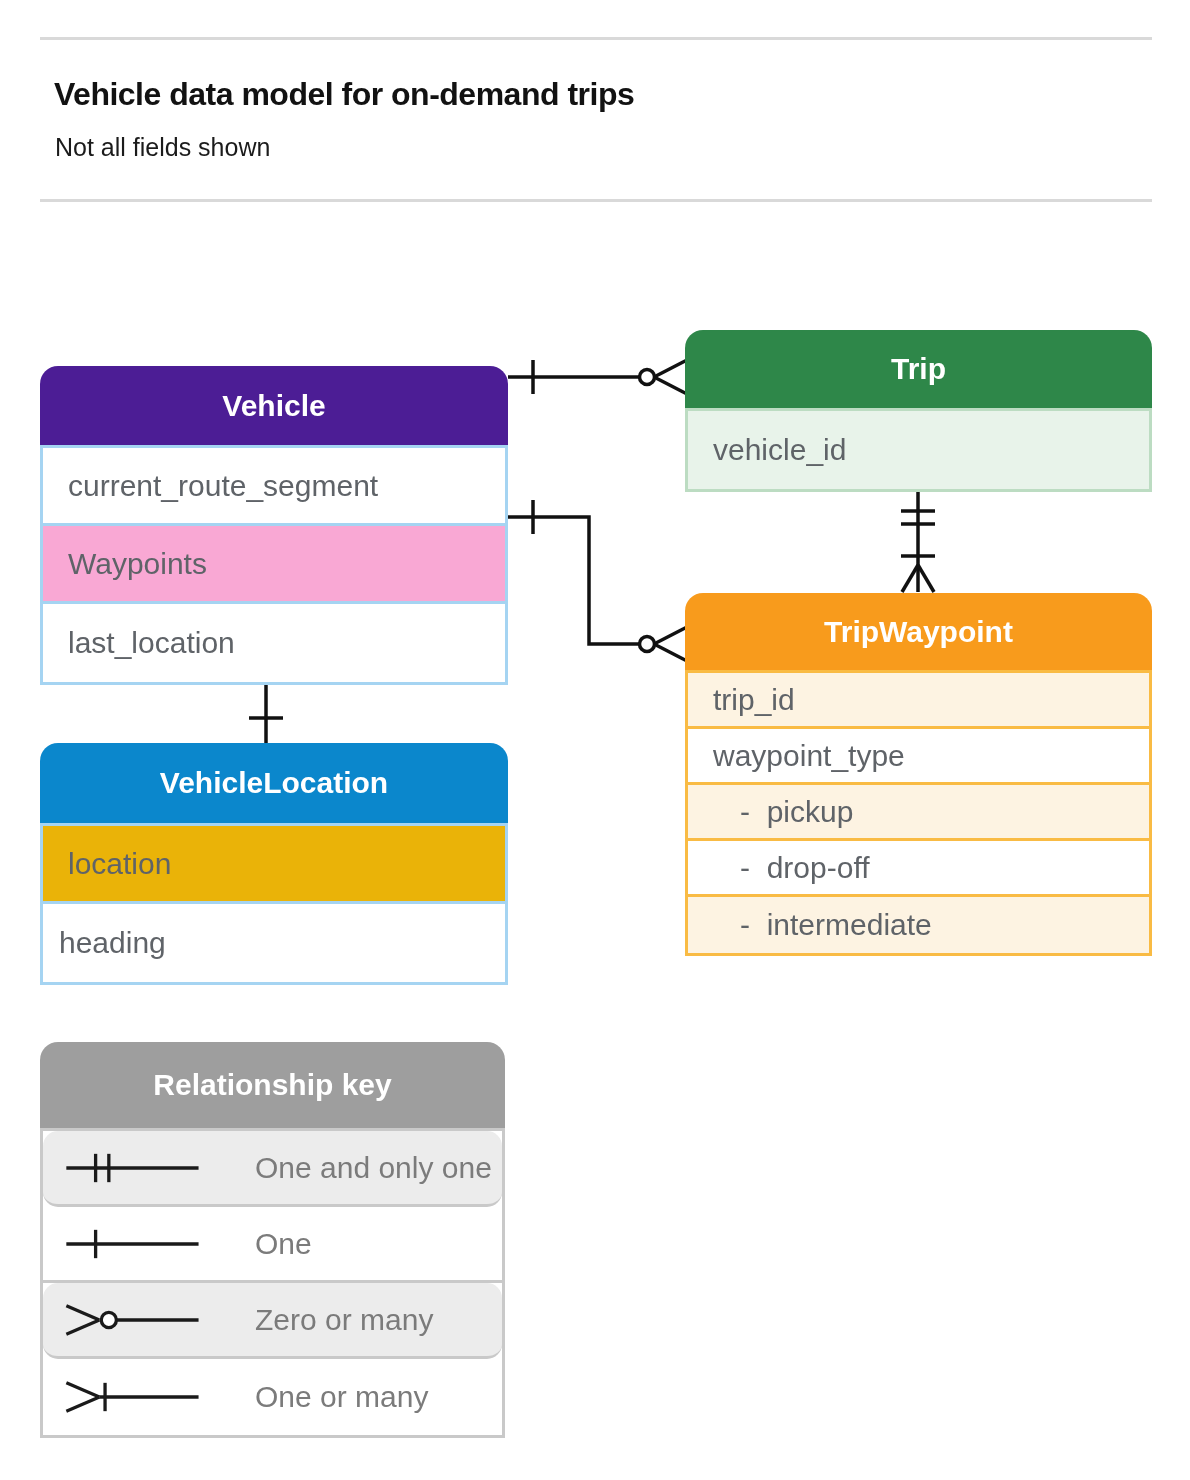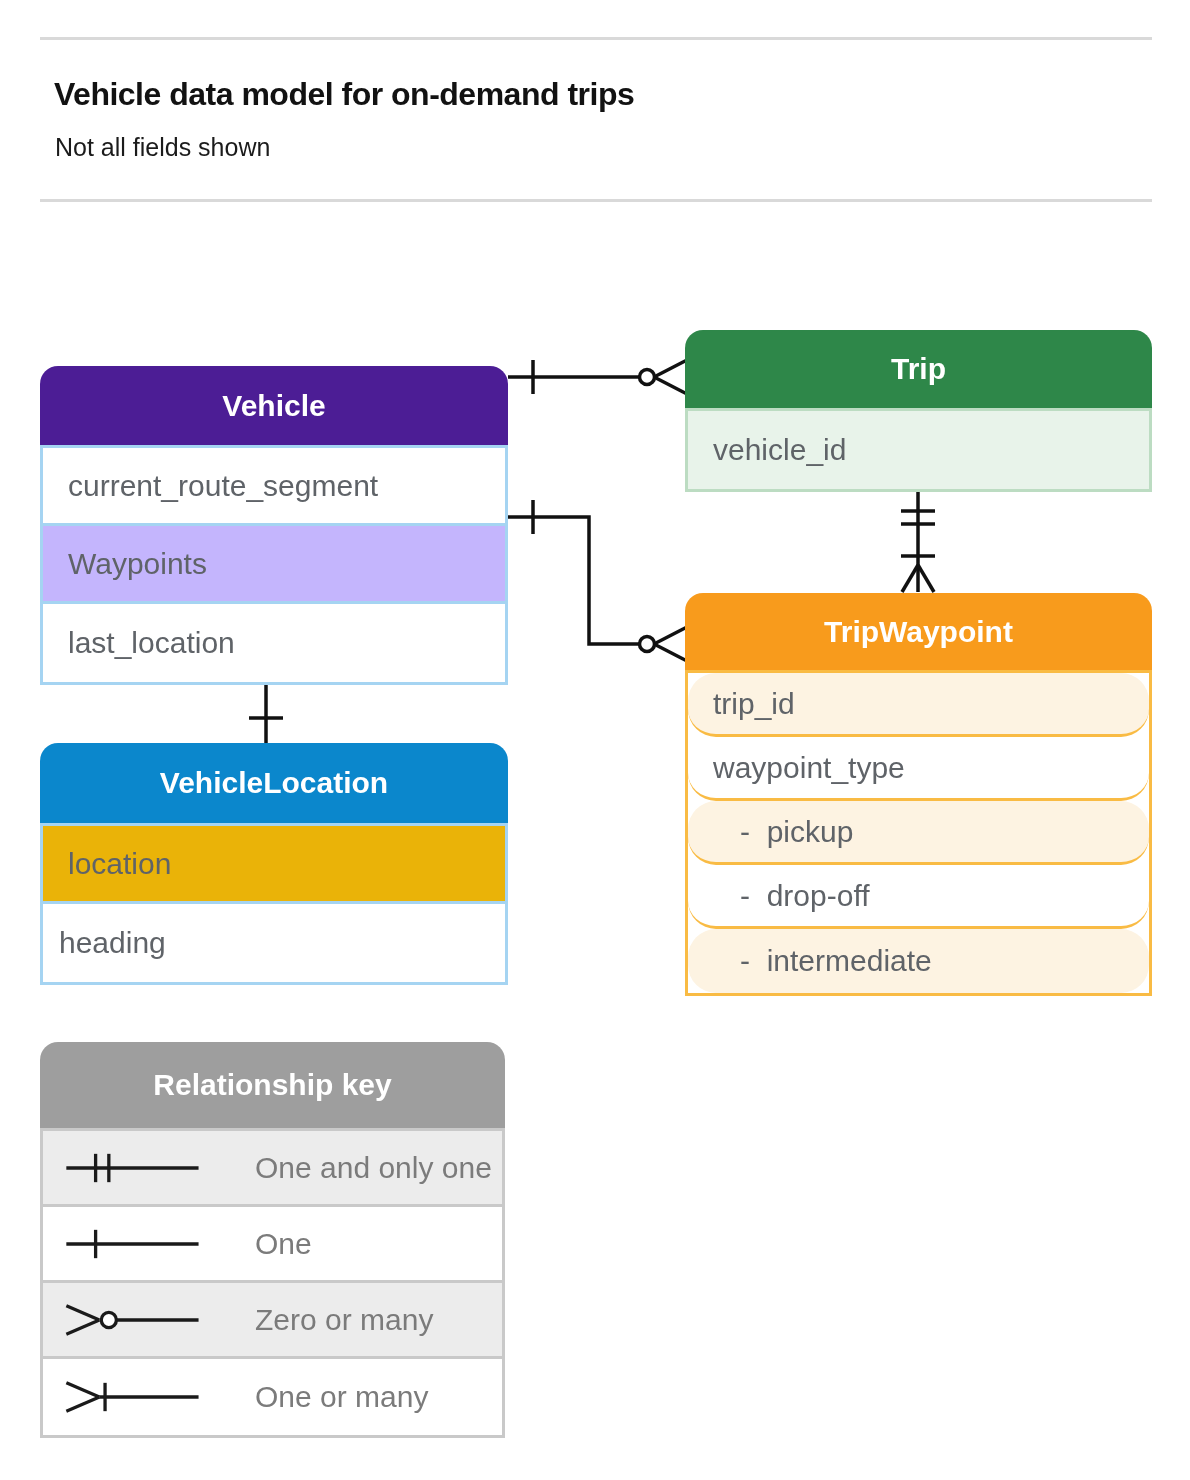--- a/index.html
+++ b/index.html
@@ -86,57 +86,57 @@
     background: #ffffff;
   }
   .row.enum { padding-left: 52px; }
 
   
   .vehicle { left: 40px; top: 318px; width: 468px; }
   .vehicle .entity-header { height: 79px; background: #4c1d95; margin-top: 48px; }
   .vehicle .entity-body { border: 3px solid #a5d4f2; }
   .vehicle .row { height: 78px; border-bottom: 3px solid #a5d4f2; }
   .vehicle .row:last-child { border-bottom: none; }
-  .vehicle .row.tint { background: #c4b5fd; }
+  .vehicle .row.tint { background: #f9a8d4; }
 
   .vehicle-location { left: 40px; top: 743px; width: 468px; }
   .vehicle-location .entity-header { height: 80px; background: #0b87cc; }
   .vehicle-location .entity-body { border: 3px solid #a5d4f2; }
   .vehicle-location .row { height: 78px; border-bottom: 3px solid #a5d4f2; }
   .vehicle-location .row:last-child { border-bottom: none; padding-left: 16px; }
   .vehicle-location .row.tint { background: #eab308; }
 
   
   .trip { left: 685px; top: 330px; width: 467px; }
   .trip .entity-header { height: 78px; background: #2e8749; }
   .trip .entity-body { border: 3px solid #bcdcc2; }
   .trip .row { height: 78px; background: #e8f3ea; }
 
   
   .trip-waypoint { left: 685px; top: 593px; width: 467px; }
   .trip-waypoint .entity-header { height: 77px; background: #f89b1c; }
   .trip-waypoint .entity-body { border: 3px solid #f9bb44; }
-  .trip-waypoint .row { height: 64px; border-bottom: 3px solid #f9bb44; border-radius: 28px; }
+  .trip-waypoint .row { height: 56px; border-bottom: 3px solid #f9bb44; }
   .trip-waypoint .row:last-child { border-bottom: none; }
   .trip-waypoint .row.tint { background: #fdf3e2; }
 
   
   .rel-key { left: 40px; top: 1042px; width: 465px; }
   .rel-key .entity-header { height: 86px; background: #9e9e9e; }
   .rel-key .entity-body { border: 3px solid #c9c9c9; }
   .key-row {
     box-sizing: border-box;
     height: 76px;
     display: flex;
     align-items: center;
     border-bottom: 3px solid #c9c9c9;
     background: #ffffff;
   }
   .key-row:last-child { border-bottom: none; }
-  .key-row.tint { background: #ececec; }
+  .key-row.tint { background: #ececec; border-radius: 15px; }
   .key-symbol { width: 170px; height: 52px; margin-left: 12px; flex: 0 0 auto; }
   .key-symbol line { stroke: #1a1a1a; stroke-width: 3.5; fill: none; }
   .key-symbol circle { stroke: #1a1a1a; stroke-width: 3.5; fill: #ffffff; }
   .key-label {
     margin-left: 30px;
     font-size: 30px;
     color: #7b7b7b;
     white-space: pre;
   }
 </style>

